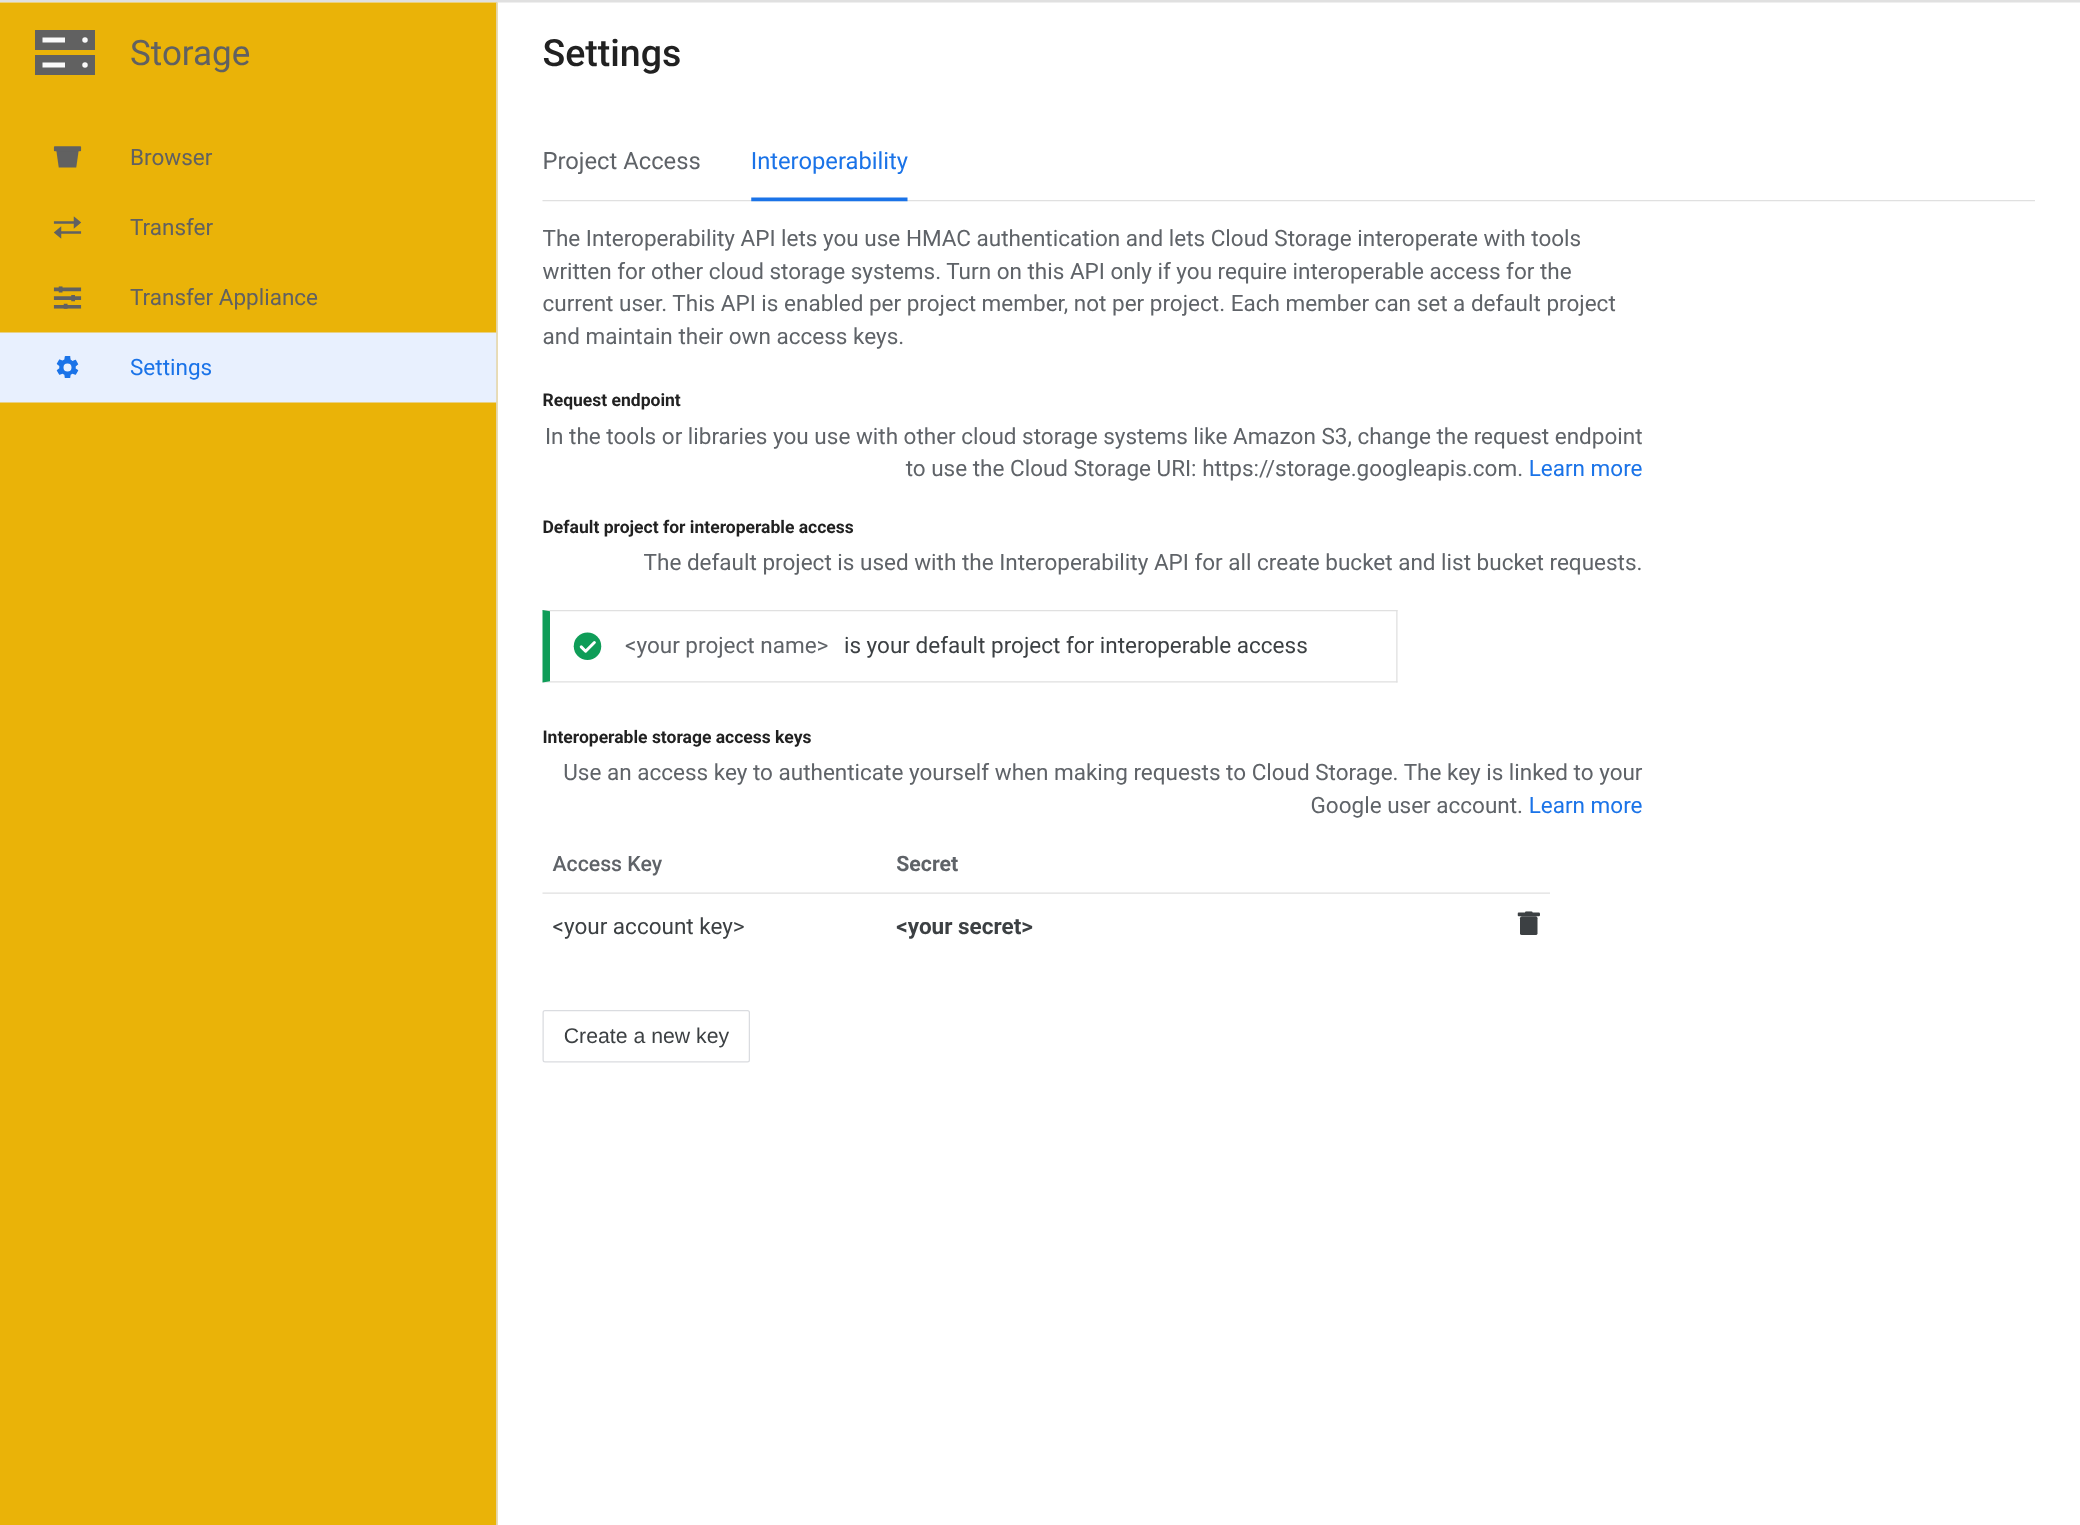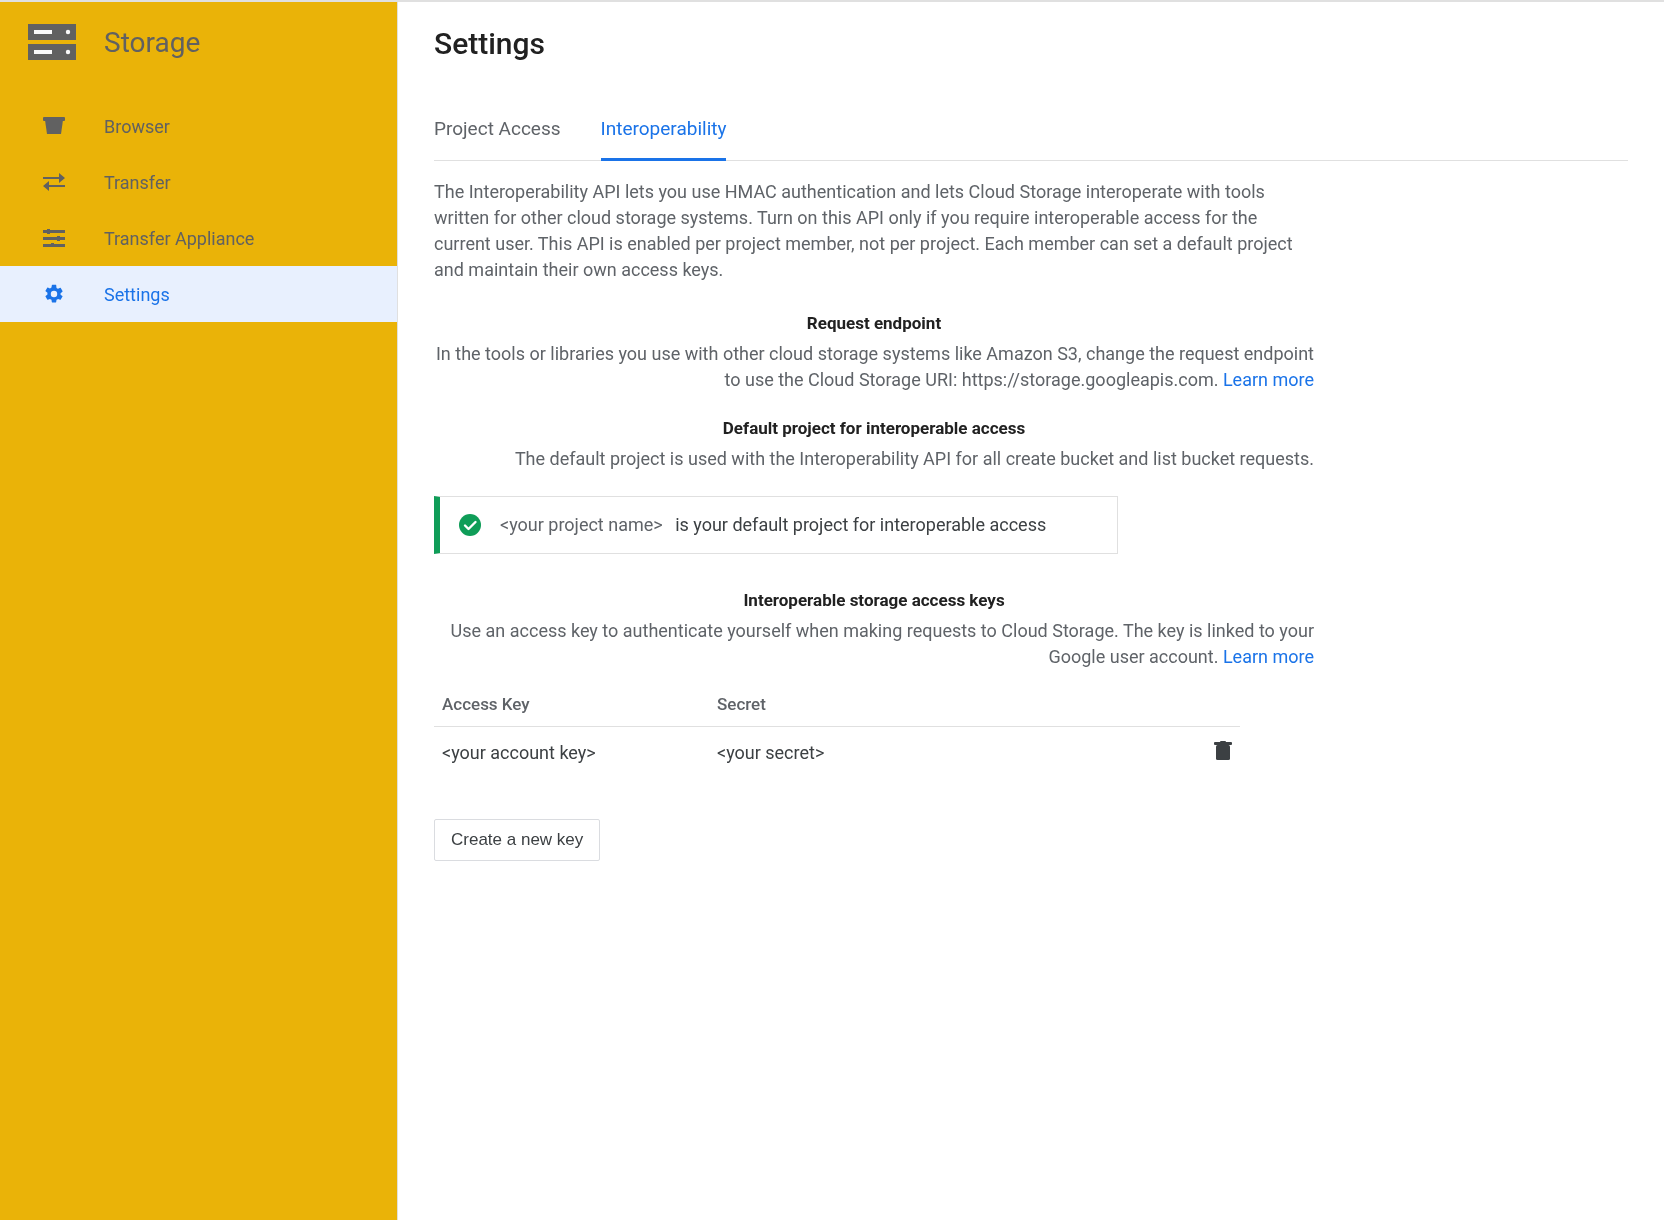--- a/index.html
+++ b/index.html
@@ -89,25 +89,24 @@
       border-bottom-color: #1a73e8;
     }
     .content { max-width: 880px; }
     .desc {
       font-size: 18px;
       line-height: 1.45;
       color: #5f6368;
       margin-bottom: 30px;
     }
     .section-title {
-      font-size: 17px;
+      font-size: 14px;
       font-weight: 700;
       color: #212121;
       margin-bottom: 8px;
-      text-align: center;
     }
     .section-text {
       font-size: 18px;
       line-height: 1.45;
       color: #5f6368;
       margin-bottom: 24px;
       text-align: right;
     }
     .link { color: #1a73e8; text-decoration: none; cursor:pointer; }
 
@@ -135,21 +134,21 @@
     }
     .keys-header {
       display:flex;
       padding: 12px 8px;
       border-bottom: 1px solid #e0e0e0;
       color:#5f6368;
       font-size: 17px;
       font-weight: 500;
     }
     .col-key { flex: 0 0 275px; }
-    .col-secret { flex: 1; }
+    .col-secret { flex: 1; font-weight: bold; }
     .col-action { flex: 0 0 40px; display:flex; justify-content:flex-end; }
     .keys-row {
       display:flex;
       padding: 14px 8px;
       align-items:center;
       font-size: 18px;
       color:#3c4043;
     }
     .trash-btn { cursor:pointer; }
 

